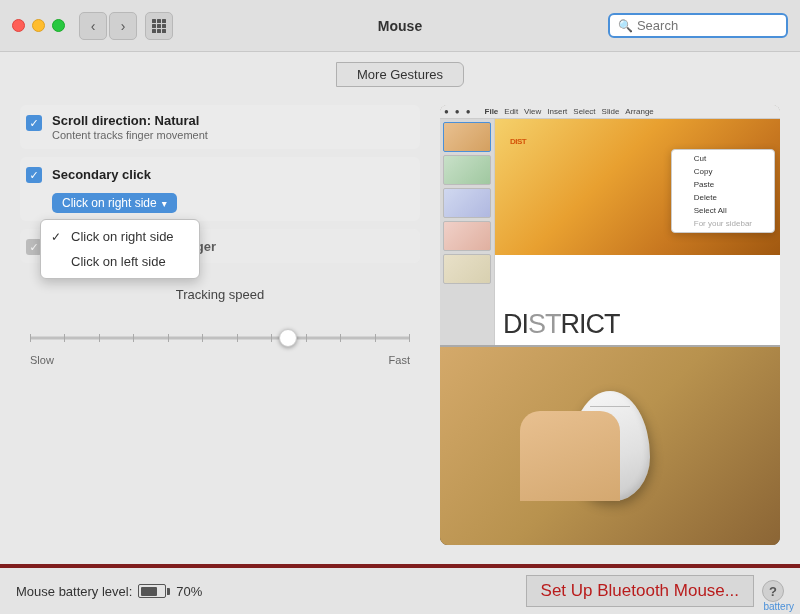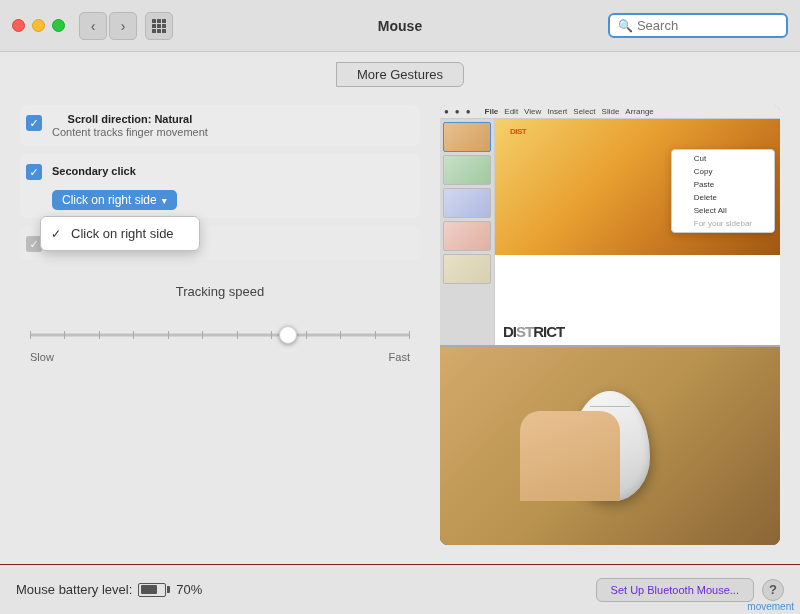--- a/index.html
+++ b/index.html
@@ -183,24 +183,23 @@
       justify-content: center;
       flex-shrink: 0;
       margin-top: 2px;
     }
     .checkbox-check {
       color: white;
       font-size: 11px;
       line-height: 1;
     }
     .setting-label {
-      font-size: 11px;
+      font-size: 13px;
       font-weight: 600;
       color: #222;
-      text-align: center;
     }
     .setting-sublabel {
       font-size: 11px;
       color: #666;
       margin-top: 1px;
     }
     .setting-text-block {
       display: flex;
       flex-direction: column;
     }
@@ -458,21 +457,21 @@
     }
 
     
     .bottombar {
       position: absolute;
       bottom: 0;
       left: 0;
       right: 0;
       height: 50px;
       background: #e4e4e4;
-      border-top: 1px solid #7f1d1d;
+      border-top: 4px solid #7f1d1d;
       display: flex;
       align-items: center;
       padding: 0 16px;
     }
     .battery-section {
       display: flex;
       align-items: center;
       gap: 6px;
       font-size: 13px;
       color: #333;
@@ -510,24 +509,24 @@
     }
     .bottom-right {
       margin-left: auto;
       display: flex;
       align-items: center;
       gap: 8px;
     }
     .setup-btn {
       background: #d8d8d8;
       border: 1px solid #b0b0b0;
-      border-radius: 6px;
+      border-radius: 0;
       padding: 5px 14px;
-      font-size: 11px;
-      color: #6d28d9;
+      font-size: 17px;
+      color: #b91c1c;
       cursor: pointer;
     }
     .question-btn {
       width: 22px;
       height: 22px;
       background: #d0d0d0;
       border: 1px solid #b0b0b0;
       border-radius: 50%;
       display: flex;
       align-items: center;
@@ -606,20 +605,24 @@
       <button class="dropdown-btn">
         <span>Click on right side</span>
         <span class="dropdown-arrow">▾</span>
       </button>
 
       <div class="dropdown-menu">
         <div class="dropdown-item">
           <span class="check-mark">✓</span>
           <span>Click on right side</span>
         </div>
+        <div class="dropdown-item">
+          <span class="check-mark">&nbsp;</span>
+          <span>Click on left side</span>
+        </div>
       </div>
     </div>
 
     <div class="setting-row-dim">
       <div class="checkbox" style="background:#aaa;">
         <span class="checkbox-check">✓</span>
       </div>
       <span class="setting-label">Double-tap with one finger</span>
     </div>
 
@@ -670,31 +673,31 @@
           <div class="screen-sidebar">
             <div class="slide-thumb selected" style="background:linear-gradient(135deg,#e8c090,#d4a060);"></div>
             <div class="slide-thumb" style="background:linear-gradient(135deg,#c8e0c8,#a0c8a0);"></div>
             <div class="slide-thumb" style="background:linear-gradient(135deg,#d0d8f0,#b0b8e0);"></div>
             <div class="slide-thumb" style="background:linear-gradient(135deg,#f0d0c8,#e0b0a0);"></div>
             <div class="slide-thumb" style="background:linear-gradient(135deg,#e8e0c8,#d8d0b0);"></div>
           </div>
           <div class="screen-main">
 
             <div style="position:absolute;top:0;left:0;right:0;height:60%;background:linear-gradient(135deg,#f5d06a 0%,#e8a030 40%,#c87820 70%,#a05810 100%);"></div>
-            <div style="position:absolute;top:8px;left:15px;font-size:8px;font-weight:900;color:#d4540a;letter-spacing:-0.5px;">DIST</div>
+            <div style="position:absolute;top:18px;left:15px;font-size:8px;font-weight:900;color:#d4540a;letter-spacing:-0.5px;">DIST</div>
 
             <div class="context-menu">
               <div class="ctx-item">Cut</div>
               <div class="ctx-item">Copy</div>
               <div class="ctx-item">Paste</div>
               <div class="ctx-item">Delete</div>
               <div class="ctx-item">Select All</div>
               <div class="ctx-item" style="color:#aaa;">For your sidebar</div>
             </div>
-            <div class="district-text" style="font-size:15px;color:#333;letter-spacing:-1px;font-weight:700;position:absolute;bottom:5px;left:8px;">
+            <div class="district-text" style="font-size:27px;color:#333;letter-spacing:-1px;font-weight:400;position:absolute;bottom:5px;left:8px;">
               DI<span style="color:#999;">ST</span>RICT
             </div>
           </div>
         </div>
       </div>
 
       <div class="mouse-area">
         <div style="position:relative;display:flex;align-items:flex-end;">
           <div class="magic-mouse"></div>
           <div class="hand-shape"></div>
@@ -712,14 +715,14 @@
         <div class="battery-fill"></div>
       </div>
       <div class="battery-tip"></div>
     </div>
     <span class="battery-pct">70%</span>
   </div>
   <div class="bottom-right">
     <button class="setup-btn">Set Up Bluetooth Mouse...</button>
     <div class="question-btn">?</div>
   </div>
-  <span class="iboysoft-credit">movement</span>
+  <span class="iboysoft-credit">battery</span>
 </div>
 
 </body></html>

